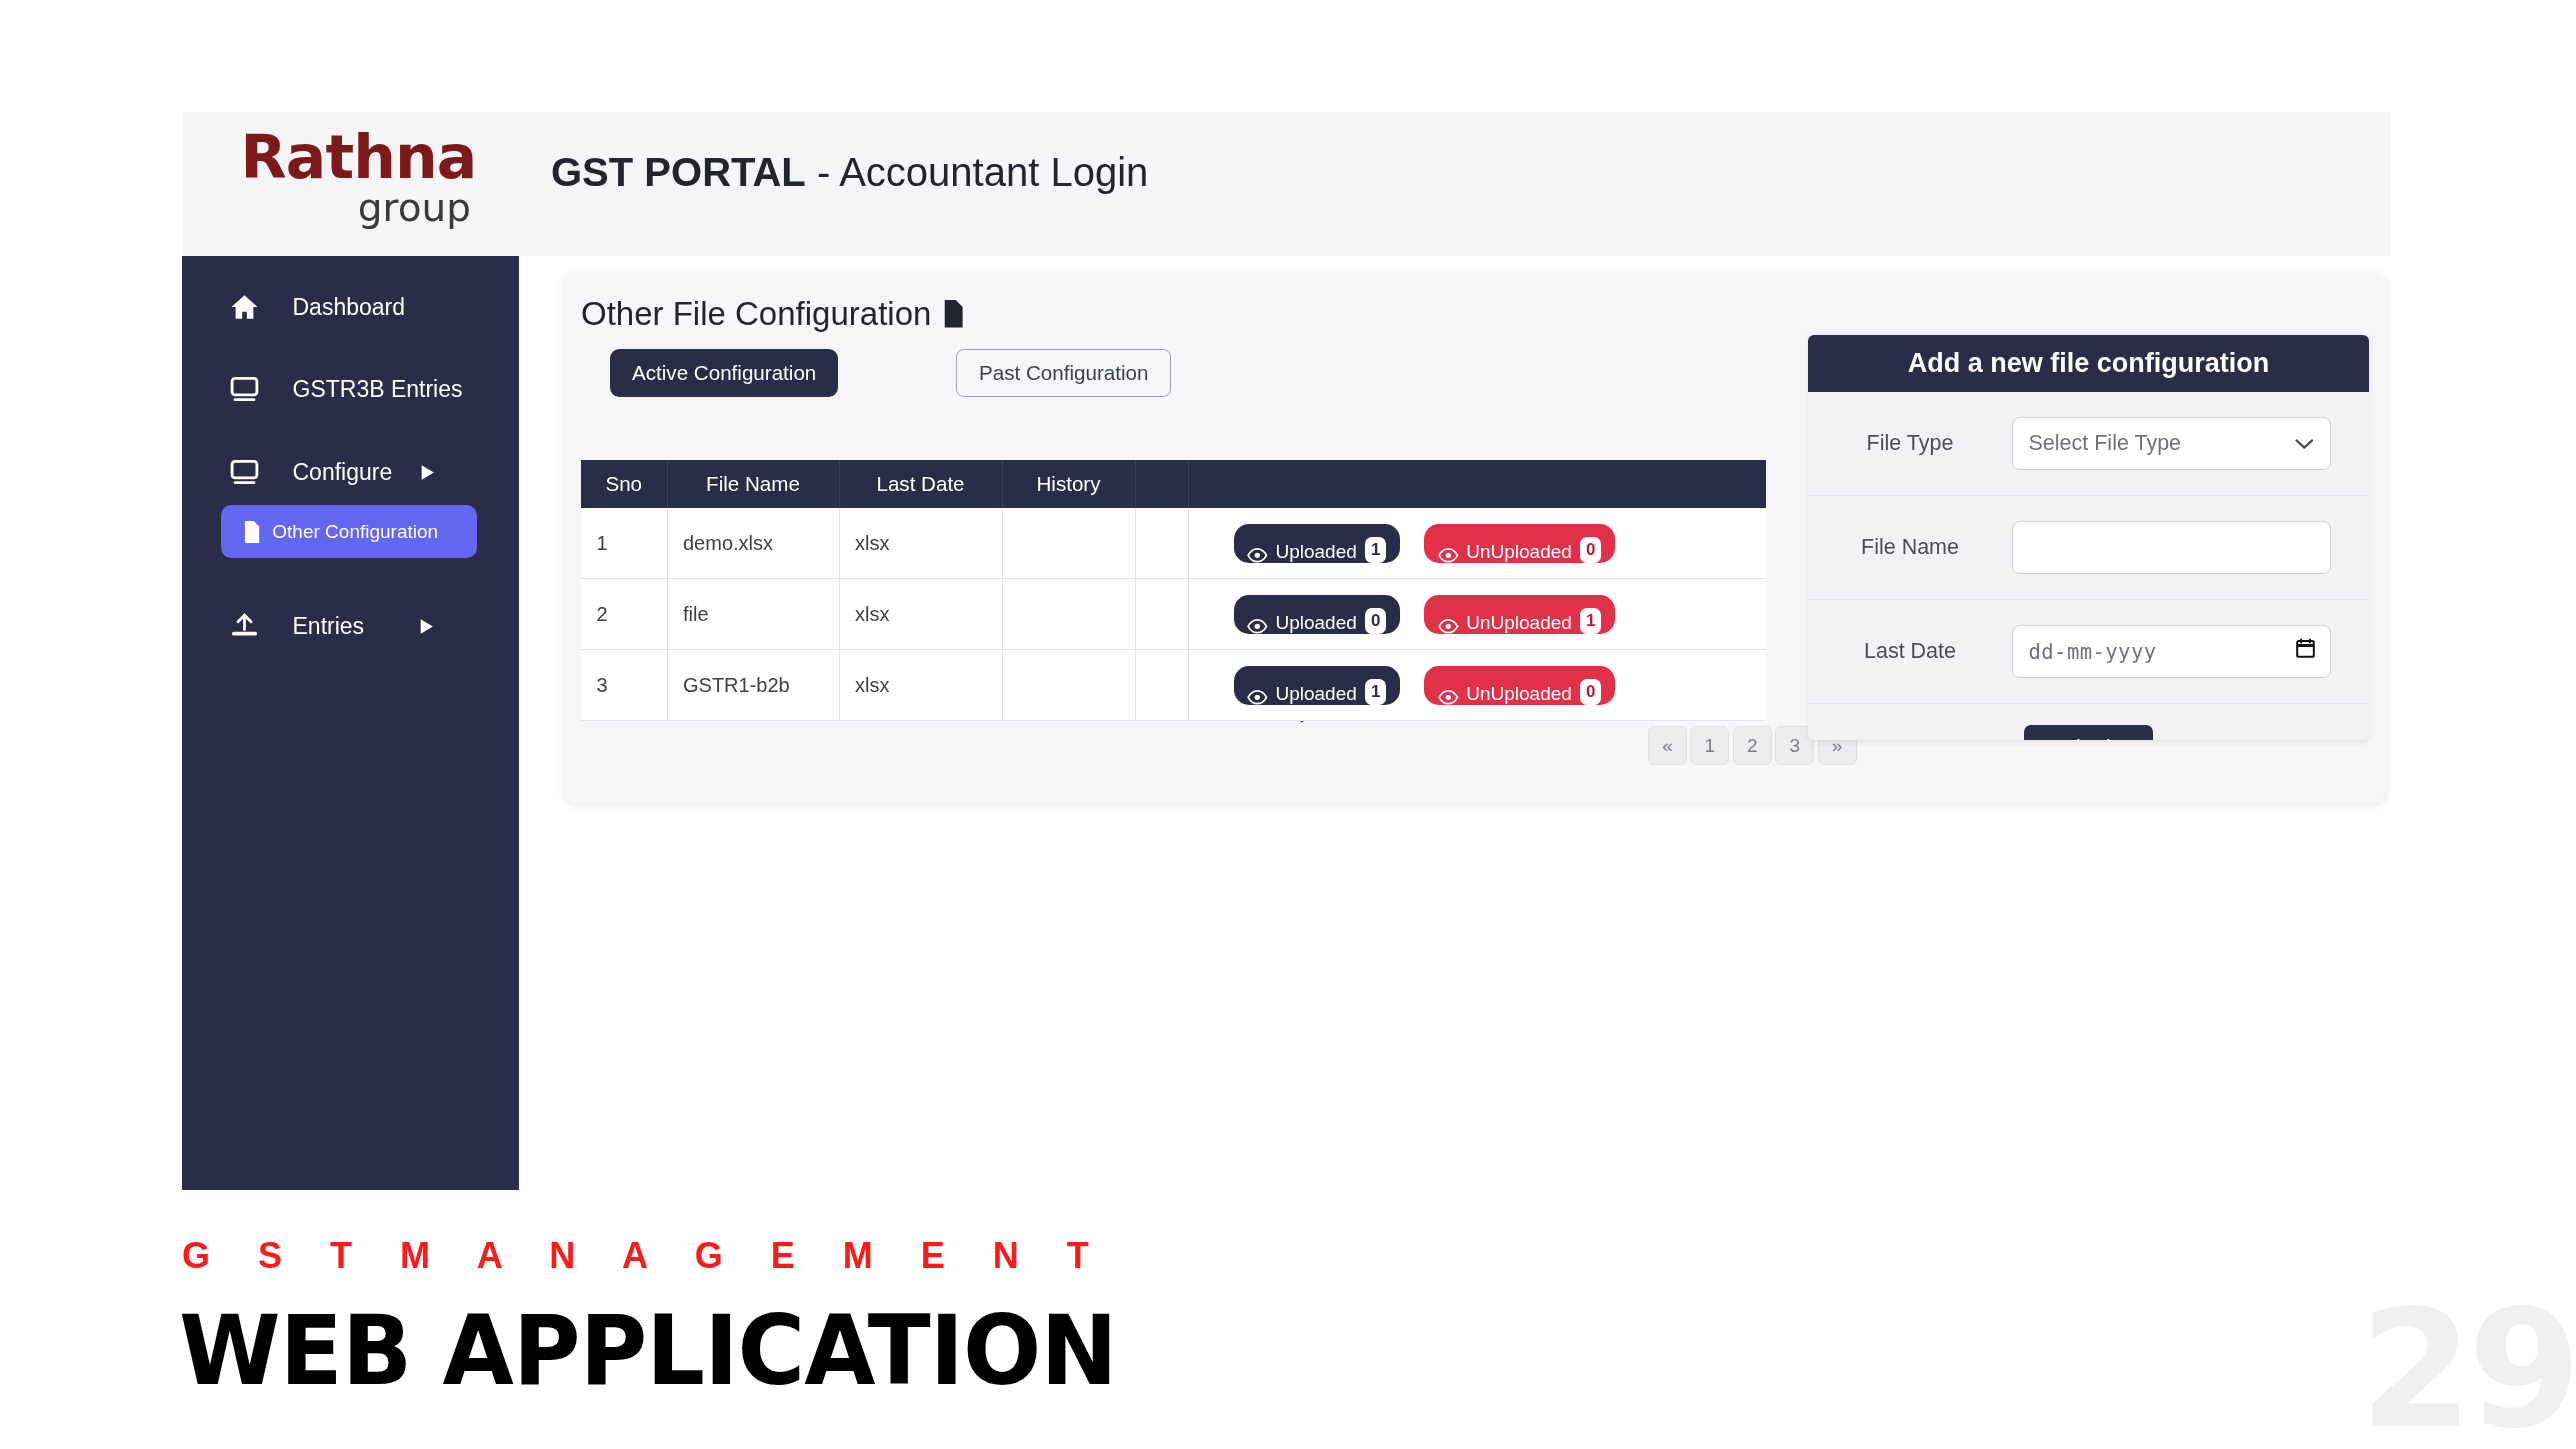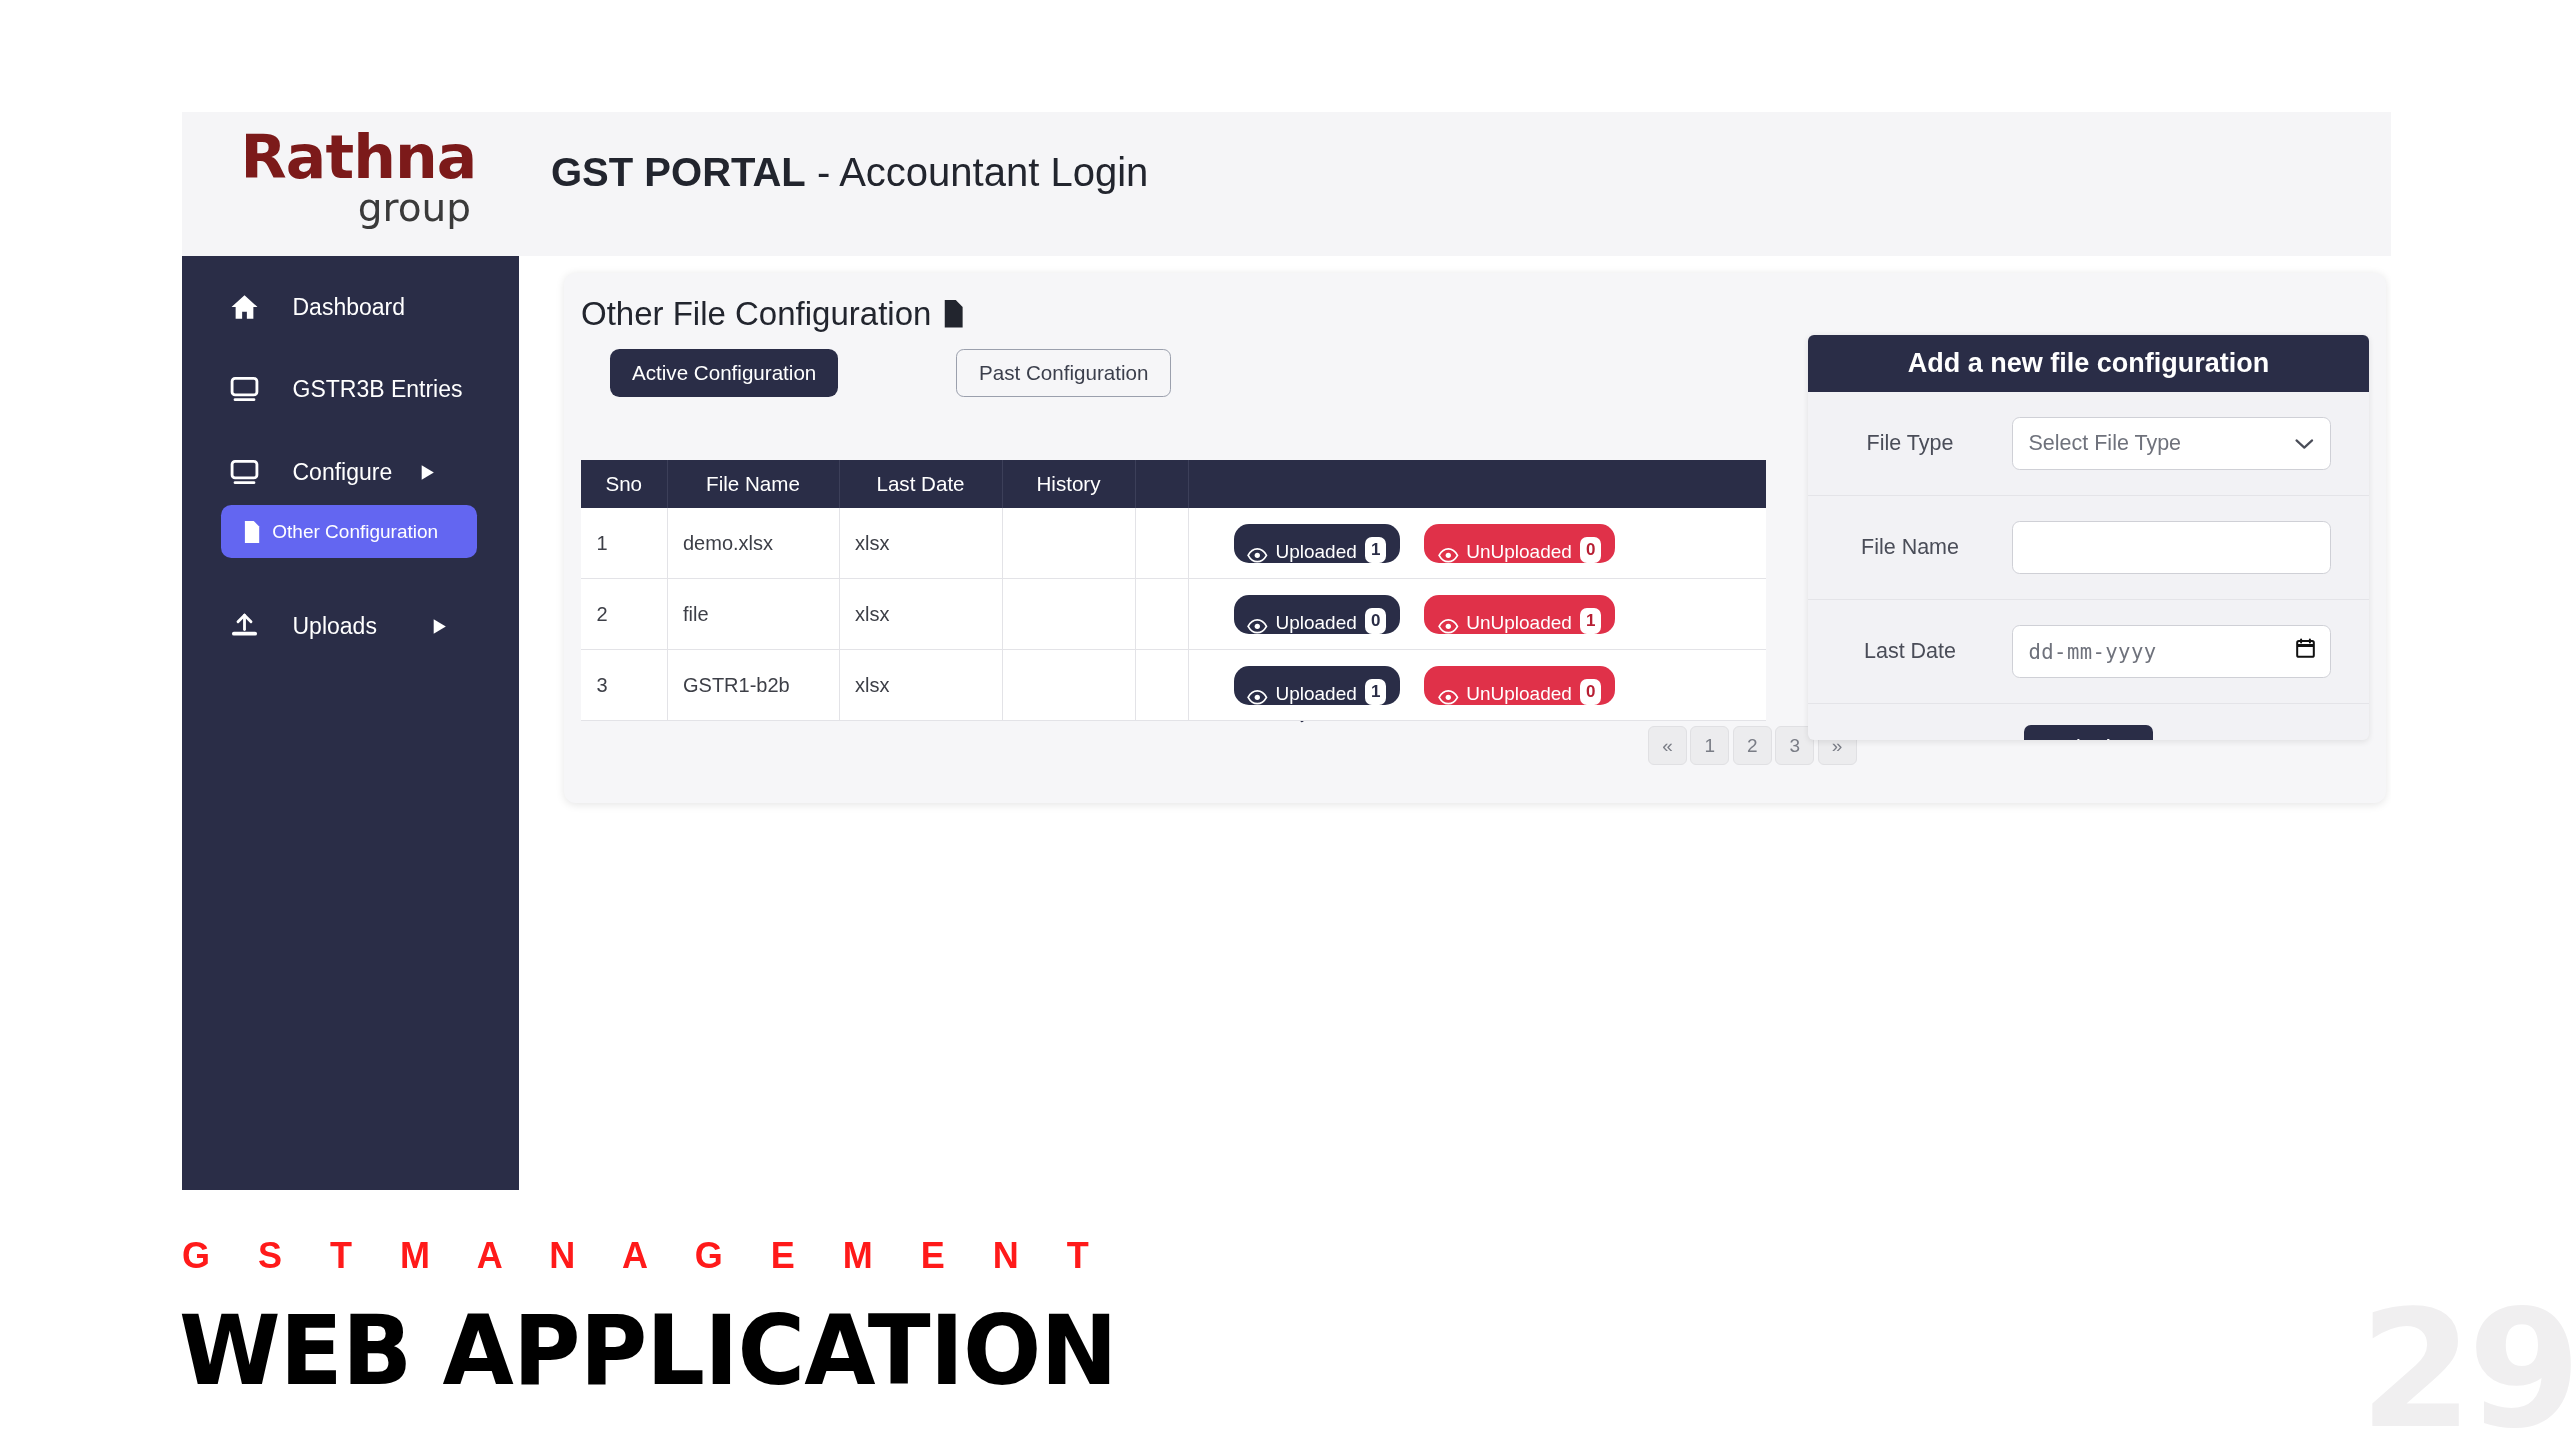--- a/index.html
+++ b/index.html
@@ -479,21 +479,21 @@
     </div>
 
     <div class="nav-item" style="top:338px;">
       <span class="ico">
         <svg width="29" height="26" viewBox="0 0 24 22" fill="none" stroke="#ffffff" stroke-width="2.4" stroke-linecap="round">
           <path d="M12 2 L12 14"></path>
           <path d="M6.5 7.5 L12 2 L17.5 7.5"></path>
           <path d="M3 17.5 L21 17.5" stroke-width="3.2"></path>
         </svg>
       </span>
-      <span class="nav-label">Uploads</span>
+      <span class="nav-label">Entries</span>
       <span class="nav-caret wide">
         <svg width="15.5" height="17" viewBox="0 0 12 14" fill="#ffffff">
             <path d="M1 1 L11 7 L1 13 Z"></path>
           </svg>
       </span>
     </div>
 
   </nav>
 
   <main id="content">

